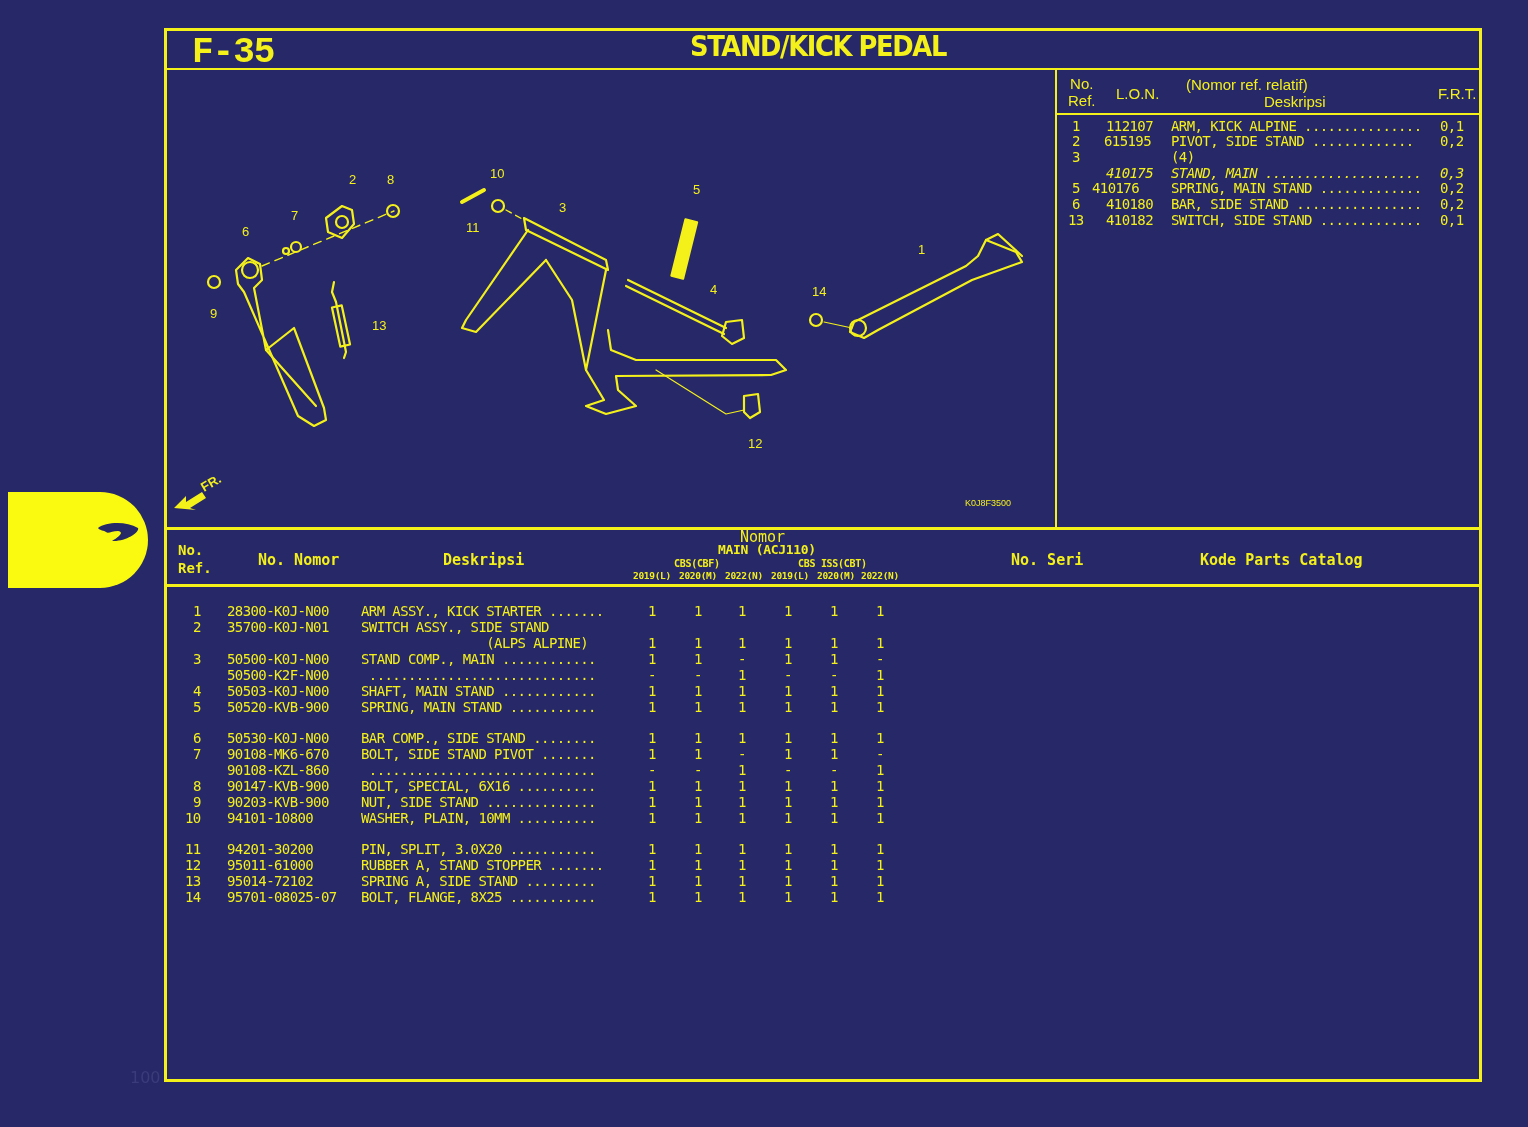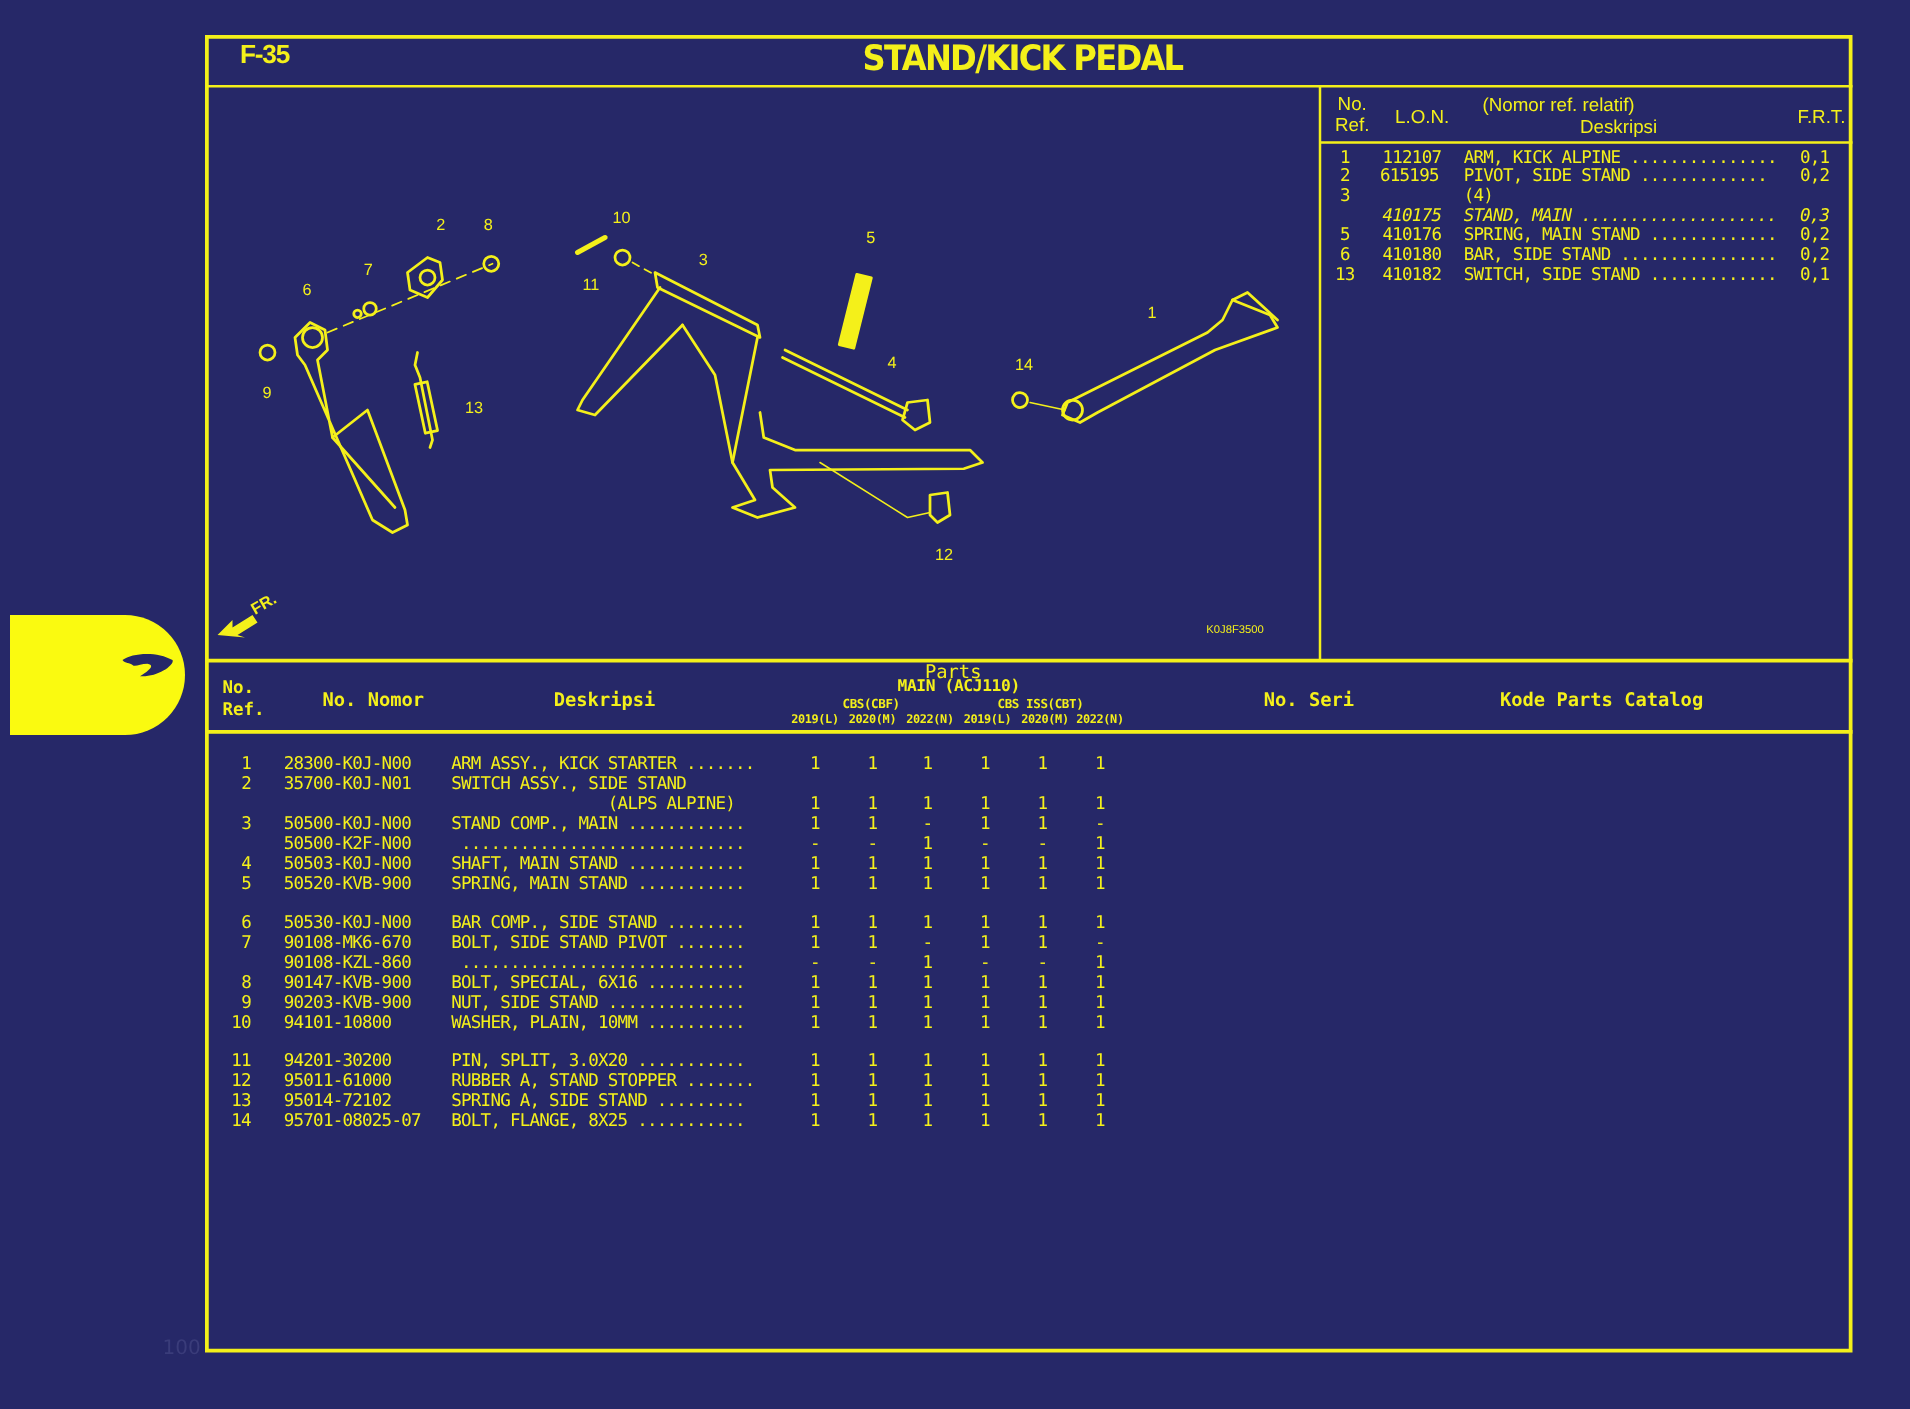--- a/index.html
+++ b/index.html
@@ -15,22 +15,22 @@
       position: absolute;
       left: 164px; top: 28px;
       width: 1318px; height: 1054px;
       border: 3px solid #f4f01a;
       box-sizing: border-box;
     }
     .hline { position: absolute; background: #f4f01a; height: 2px; }
     .vline { position: absolute; background: #f4f01a; width: 2px; }
     .fig-code {
       position: absolute; left: 192px; top: 32px;
-      font-family: Liberation Sans, sans-serif; font-weight: bold;
-      font-size: 21px; letter-spacing: -1px;
+      font-family: Liberation Mono, monospace; font-weight: bold;
+      font-size: 36px; letter-spacing: -1px;
     }
     .page-title {
       position: absolute; left: 690px; top: 30px;
       font-family: "DejaVu Sans", sans-serif; font-weight: bold;
       font-size: 28px; letter-spacing: -1.5px;
       transform: scaleX(0.92); transform-origin: left;
     }
     
     .side-tab {
       position: absolute; left: 8px; top: 492px;
@@ -179,32 +179,32 @@
   <div>(Nomor ref. relatif)</div>
   <div style="padding-left:78px;">Deskripsi</div>
 </div>
 <div class="lon-head" style="left:1438px; top:85px;">F.R.T.</div>
 
 <div id="lon-rows">
     <div class="lon-row" style="top: 118px;"><span style="left:8px">1</span><span style="left:42px">112107</span><span style="left:107px">ARM, KICK ALPINE ...............</span><span style="left:376px">0,1</span></div>
     <div class="lon-row" style="top: 133px;"><span style="left:8px">2</span><span style="left:40px">615195</span><span style="left:107px">PIVOT, SIDE STAND .............</span><span style="left:376px">0,2</span></div>
     <div class="lon-row" style="top: 149px;"><span style="left:8px">3</span><span style="left:42px"></span><span style="left:107px">(4)</span><span style="left:376px"></span></div>
     <div class="lon-row" style="top: 165px; font-style: italic;"><span style="left:8px"></span><span style="left:42px">410175</span><span style="left:107px">STAND, MAIN ....................</span><span style="left:376px">0,3</span></div>
-    <div class="lon-row" style="top: 180px;"><span style="left:8px">5</span><span style="left:42px">410176</span><span style="left:107px">SPRING, MAIN STAND .............</span><span style="left:376px">0,2</span></div>
+    <div class="lon-row" style="top: 180px;"><span style="left:8px">5</span><span style="left:28px">410176</span><span style="left:107px">SPRING, MAIN STAND .............</span><span style="left:376px">0,2</span></div>
     <div class="lon-row" style="top: 196px;"><span style="left:8px">6</span><span style="left:42px">410180</span><span style="left:107px">BAR, SIDE STAND ................</span><span style="left:376px">0,2</span></div>
     <div class="lon-row" style="top: 212px;"><span style="left:4px">13</span><span style="left:42px">410182</span><span style="left:107px">SWITCH, SIDE STAND .............</span><span style="left:376px">0,1</span></div>
   </div>
 
 <div class="th" style="left:178px; top:541px; font-size:14px;">
   <div>No.</div>
   <div>Ref.</div>
 </div>
 <div class="th" style="left:258px; top:551px; font-size:15px;">No. Nomor</div>
 <div class="th" style="left:443px; top:551px; font-size:15px;">Deskripsi</div>
-<div class="th" style="left:740px; top:528px; font-size:15px; font-weight:normal;">Parts</div>
+<div class="th" style="left:740px; top:528px; font-size:15px; font-weight:normal;">Nomor</div>
 <div class="th-small" style="left:718px; top:543px; font-size:13px; line-height:13px;">MAIN (ACJ110)</div>
 <div class="th-small" style="left:674px; top:558px;">CBS(CBF)</div>
 <div class="th-small" style="left:798px; top:558px;">CBS ISS(CBT)</div>
 <div id="year-headers">
     <div class="th-small" style="left: 633px; top: 570px; font-size: 9.5px;">2019(L)</div>
     <div class="th-small" style="left: 679px; top: 570px; font-size: 9.5px;">2020(M)</div>
     <div class="th-small" style="left: 725px; top: 570px; font-size: 9.5px;">2022(N)</div>
     <div class="th-small" style="left: 771px; top: 570px; font-size: 9.5px;">2019(L)</div>
     <div class="th-small" style="left: 817px; top: 570px; font-size: 9.5px;">2020(M)</div>
     <div class="th-small" style="left: 861px; top: 570px; font-size: 9.5px;">2022(N)</div>

